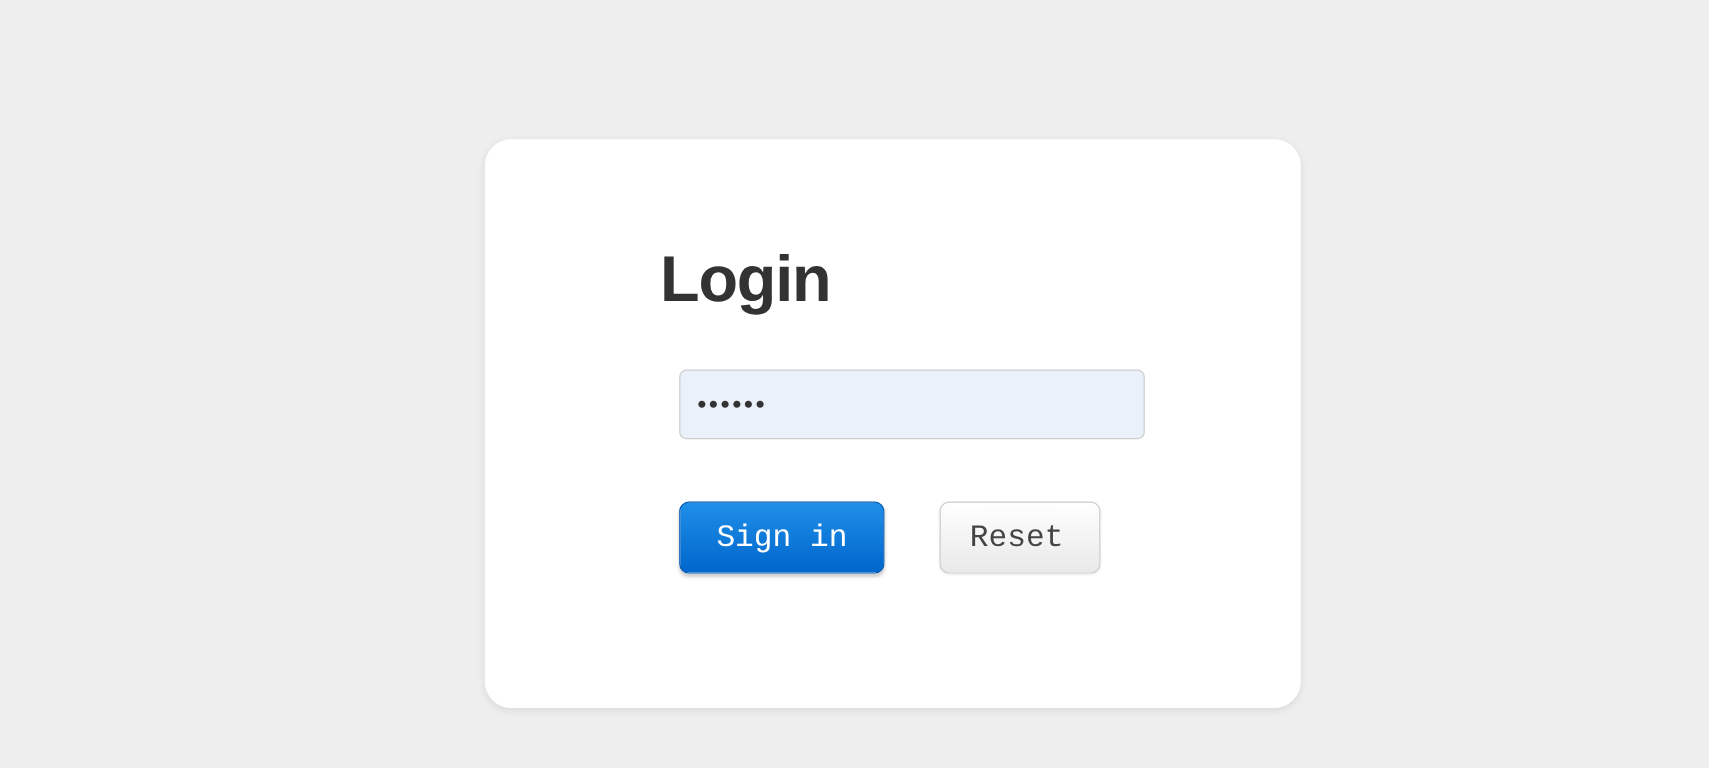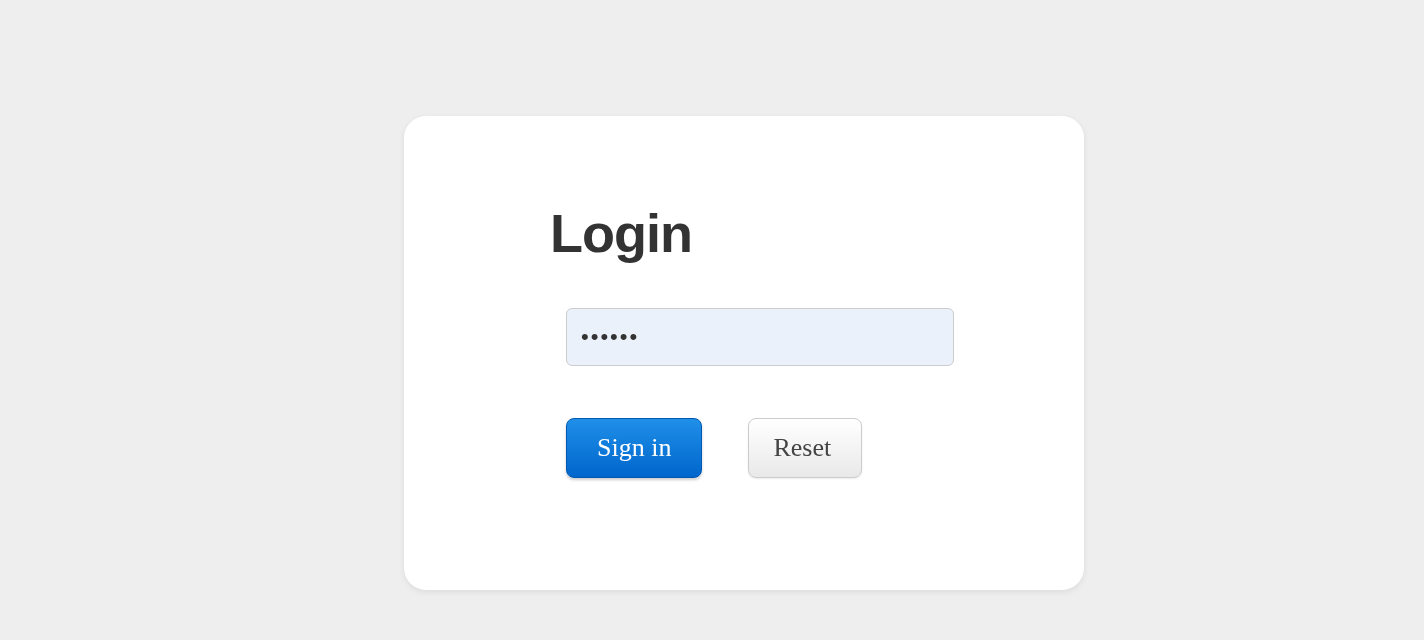--- a/index.html
+++ b/index.html
@@ -56,21 +56,21 @@
     .btn-row {
       display: flex;
       gap: 14px;
     }
     .btn {
       height: 60px;
       padding: 0 30px;
       font-size: 26px;
       border-radius: 8px;
       cursor: pointer;
-      font-family: Liberation Serif, serif;
+      font-family: Liberation Mono, monospace;
       display: inline-flex;
       align-items: center;
       justify-content: center;
     }
     .btn-primary {
       color: #ffffff;
       background: linear-gradient(to bottom, #1f8fe8 0%, #0066cc 100%);
       border: 1px solid #0058b0;
       box-shadow: 0 2px 3px rgba(0,0,0,0.2);
     }

